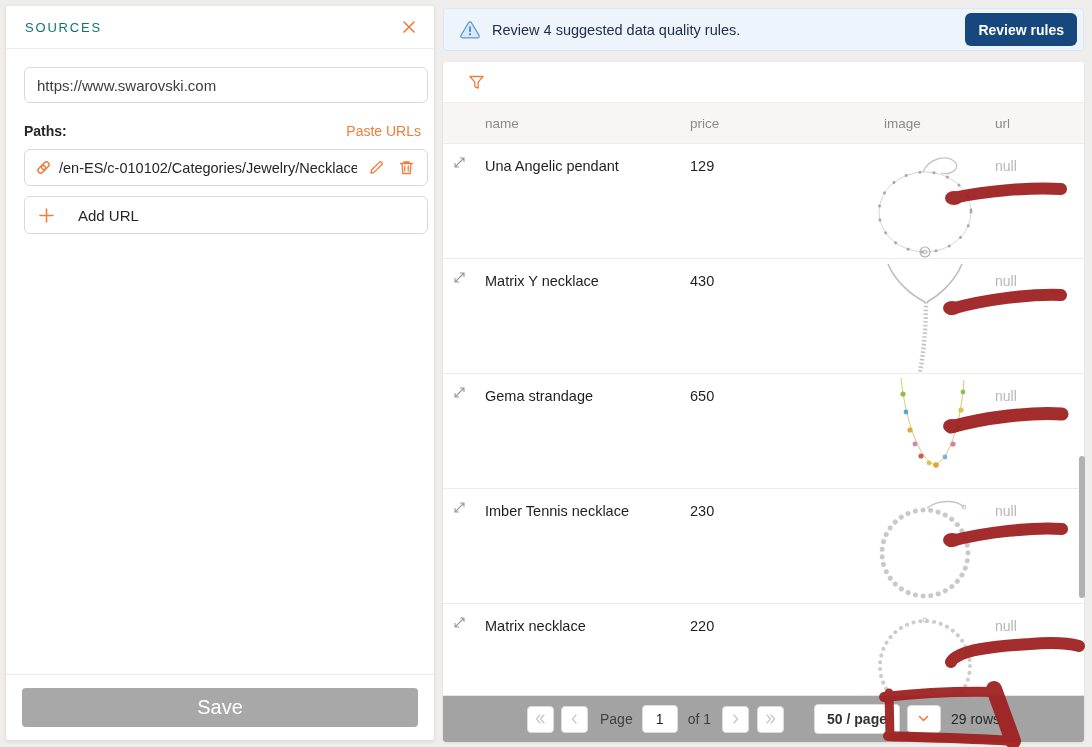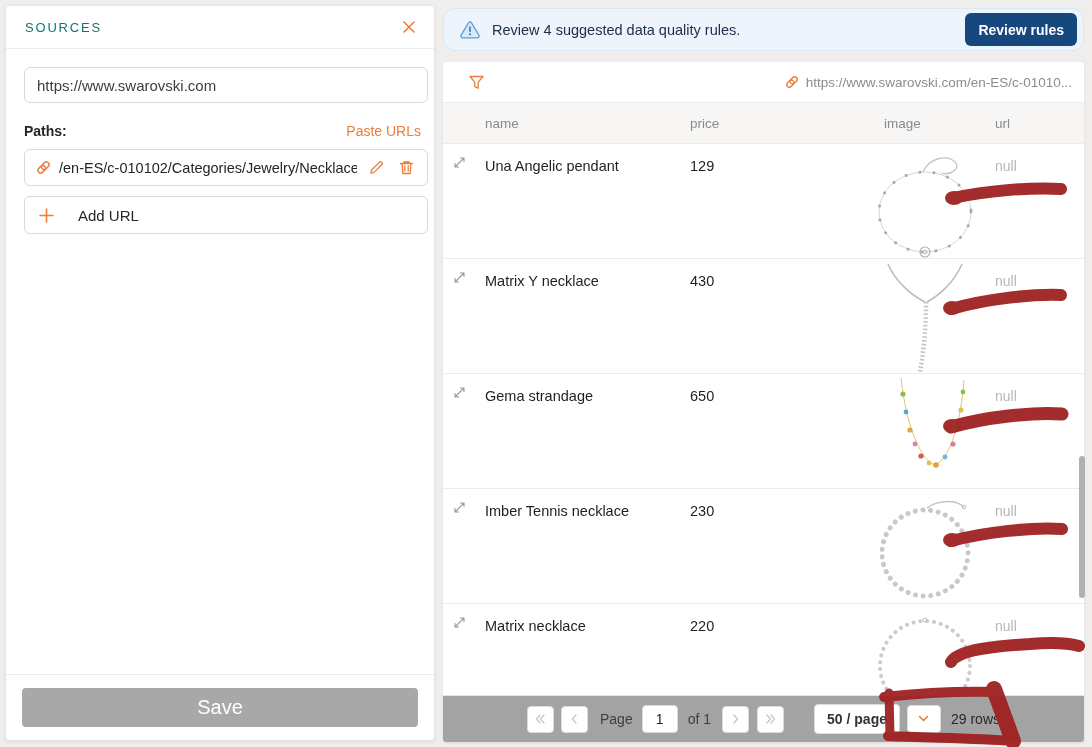--- a/index.html
+++ b/index.html
@@ -47,21 +47,21 @@
   .sp-footer {
     flex:0 0 66px; border-top:1px solid #ececec; display:flex; align-items:center; justify-content:center;
   }
   .save-btn {
     width:396px; height:39px; background:#a8a8a8; color:#fff; border:none;
     border-radius:4px; font-size:20px; font-family:"Liberation Sans", sans-serif; cursor:pointer;
   }
   
   .banner {
     position:absolute; left:443px; top:8px; width:641px; height:43px;
-    background:#eef4fc; border:1px solid #d9e7f7; border-radius:12px;
+    background:#eef4fc; border:1px solid #d9e7f7; border-radius:4px;
     display:flex; align-items:center; padding:0 6px 0 16px;
   }
   .banner-text { font-size:14.5px; color:#20304a; margin-left:12px; }
   .review-btn {
     margin-left:auto; background:#16477d; color:#fff; border:none; border-radius:6px;
     height:33px; padding:0 13px; font-size:14px; font-weight:700;
     font-family:"Liberation Sans", sans-serif; cursor:pointer;
   }
   
   .table-card {
@@ -191,31 +191,20 @@
   <button class="review-btn">Review rules</button>
 </div>
 
 <div class="table-card">
   <div class="tc-toolbar">
     <span style="display:flex;cursor:pointer">
       <svg width="15" height="15" viewBox="0 0 15 15" fill="none" stroke="#ed7d3a" stroke-width="1.3" stroke-linejoin="round">
         <path d="M1 1.5 H14 L9.2 7.2 V13.2 L5.8 11.6 V7.2 Z"></path>
       </svg>
     </span>
-    <span class="tc-link">
-      <span style="display:flex">
-        <svg width="14" height="14" viewBox="0 0 15 15">
-          <g transform="rotate(-45 7.5 7.5)" fill="none" stroke="#ed7d3a" stroke-width="1.5">
-            <rect x="0.8" y="4.8" width="8.4" height="5.4" rx="2.7"></rect>
-            <rect x="5.8" y="4.8" width="8.4" height="5.4" rx="2.7"></rect>
-          </g>
-        </svg>
-      </span>
-      <span class="tc-link-text">https://www.swarovski.com/en-ES/c-01010...</span>
-    </span>
   </div>
 
   <div class="tc-header">
     <span class="col-name">name</span>
     <span class="col-price">price</span>
     <span class="col-image">image</span>
     <span class="col-url">url</span>
   </div>
 
   <div class="t-row">

